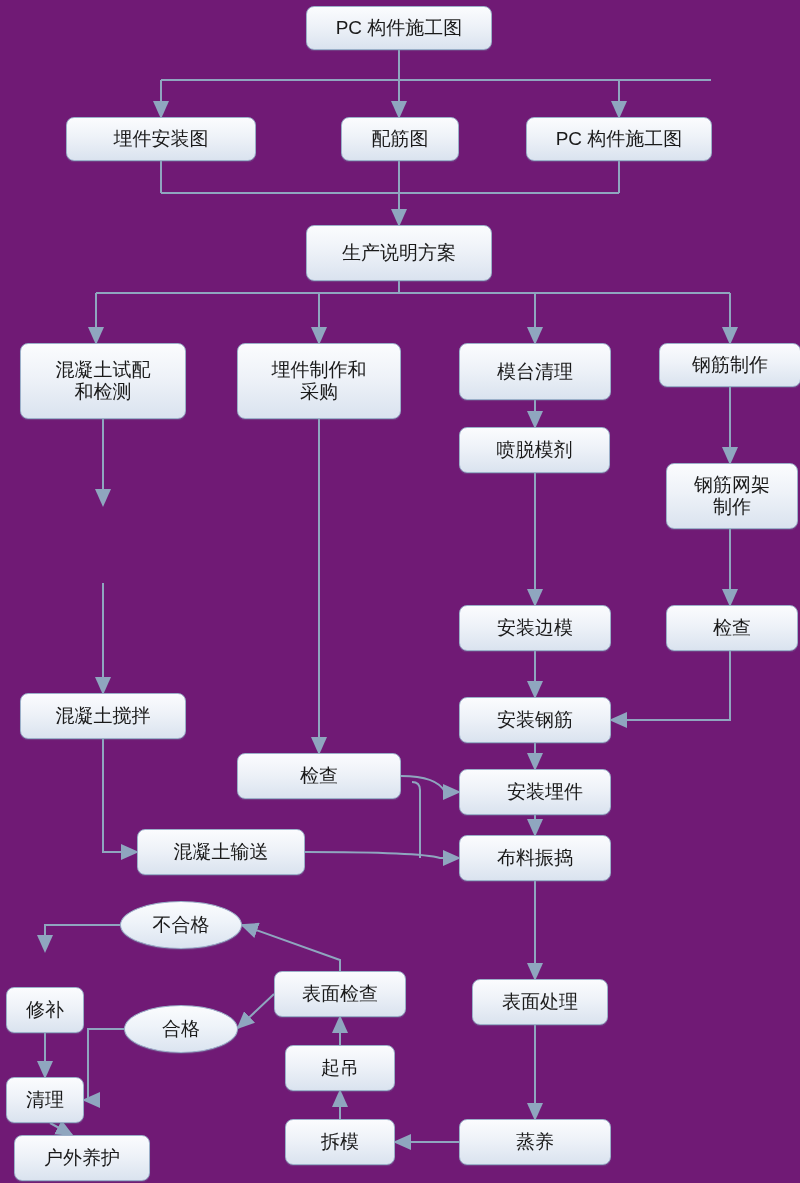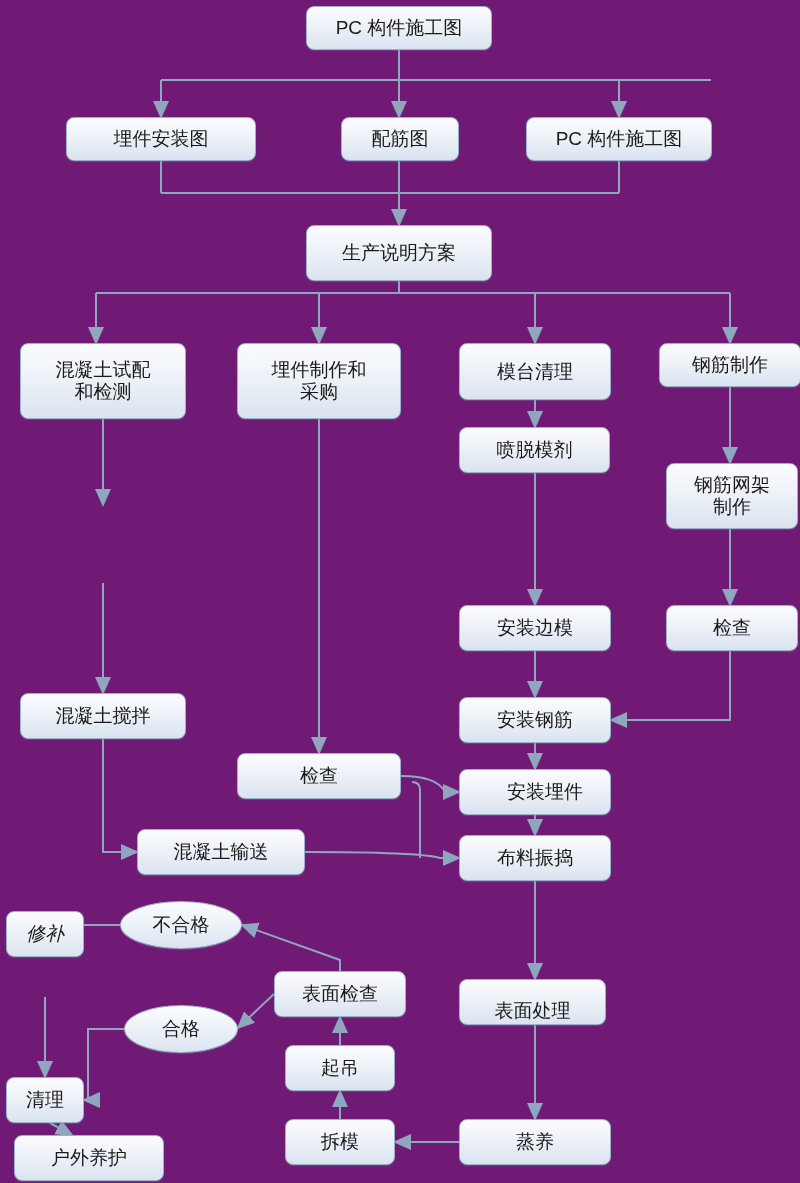--- a/index.html
+++ b/index.html
@@ -180,39 +180,39 @@
   </div>
   <div class="node" style="left:137px;top:829px;width:168px;height:46px;">
     <span class="lbl">混凝土输送</span>
   </div>
   <div class="node" style="left:459px;top:835px;width:152px;height:46px;">
     <span class="lbl">布料振捣</span>
   </div>
   <div class="node oval" style="left:120px;top:901px;width:122px;height:48px;">
     <span class="lbl">不合格</span>
   </div>
-  <div class="node" style="left:6px;top:911px;width:78px;height:46px;font-style:italic;">
+  <div class="node" style="left:6px;top:987px;width:78px;height:46px;">
     <span class="lbl">修补</span>
   </div>
   <div class="node" style="left:274px;top:971px;width:132px;height:46px;">
     <span class="lbl">表面检查</span>
   </div>
-  <div class="node" style="left:459px;top:979px;width:147px;height:46px;align-items:flex-end;">
+  <div class="node" style="left:472px;top:979px;width:136px;height:46px;">
     <span class="lbl">表面处理</span>
   </div>
   <div class="node oval" style="left:124px;top:1005px;width:114px;height:48px;">
     <span class="lbl">合格</span>
   </div>
   <div class="node" style="left:6px;top:1077px;width:78px;height:46px;">
     <span class="lbl">清理</span>
   </div>
   <div class="node" style="left:285px;top:1045px;width:110px;height:46px;">
     <span class="lbl">起吊</span>
   </div>
-  <div class="node" style="left:14px;top:1135px;width:150px;height:46px;">
+  <div class="node" style="left:14px;top:1135px;width:136px;height:46px;">
     <span class="lbl">户外养护</span>
   </div>
   <div class="node" style="left:285px;top:1119px;width:110px;height:46px;">
     <span class="lbl">拆模</span>
   </div>
   <div class="node" style="left:459px;top:1119px;width:152px;height:46px;">
     <span class="lbl">蒸养</span>
   </div>
 
 </div>

